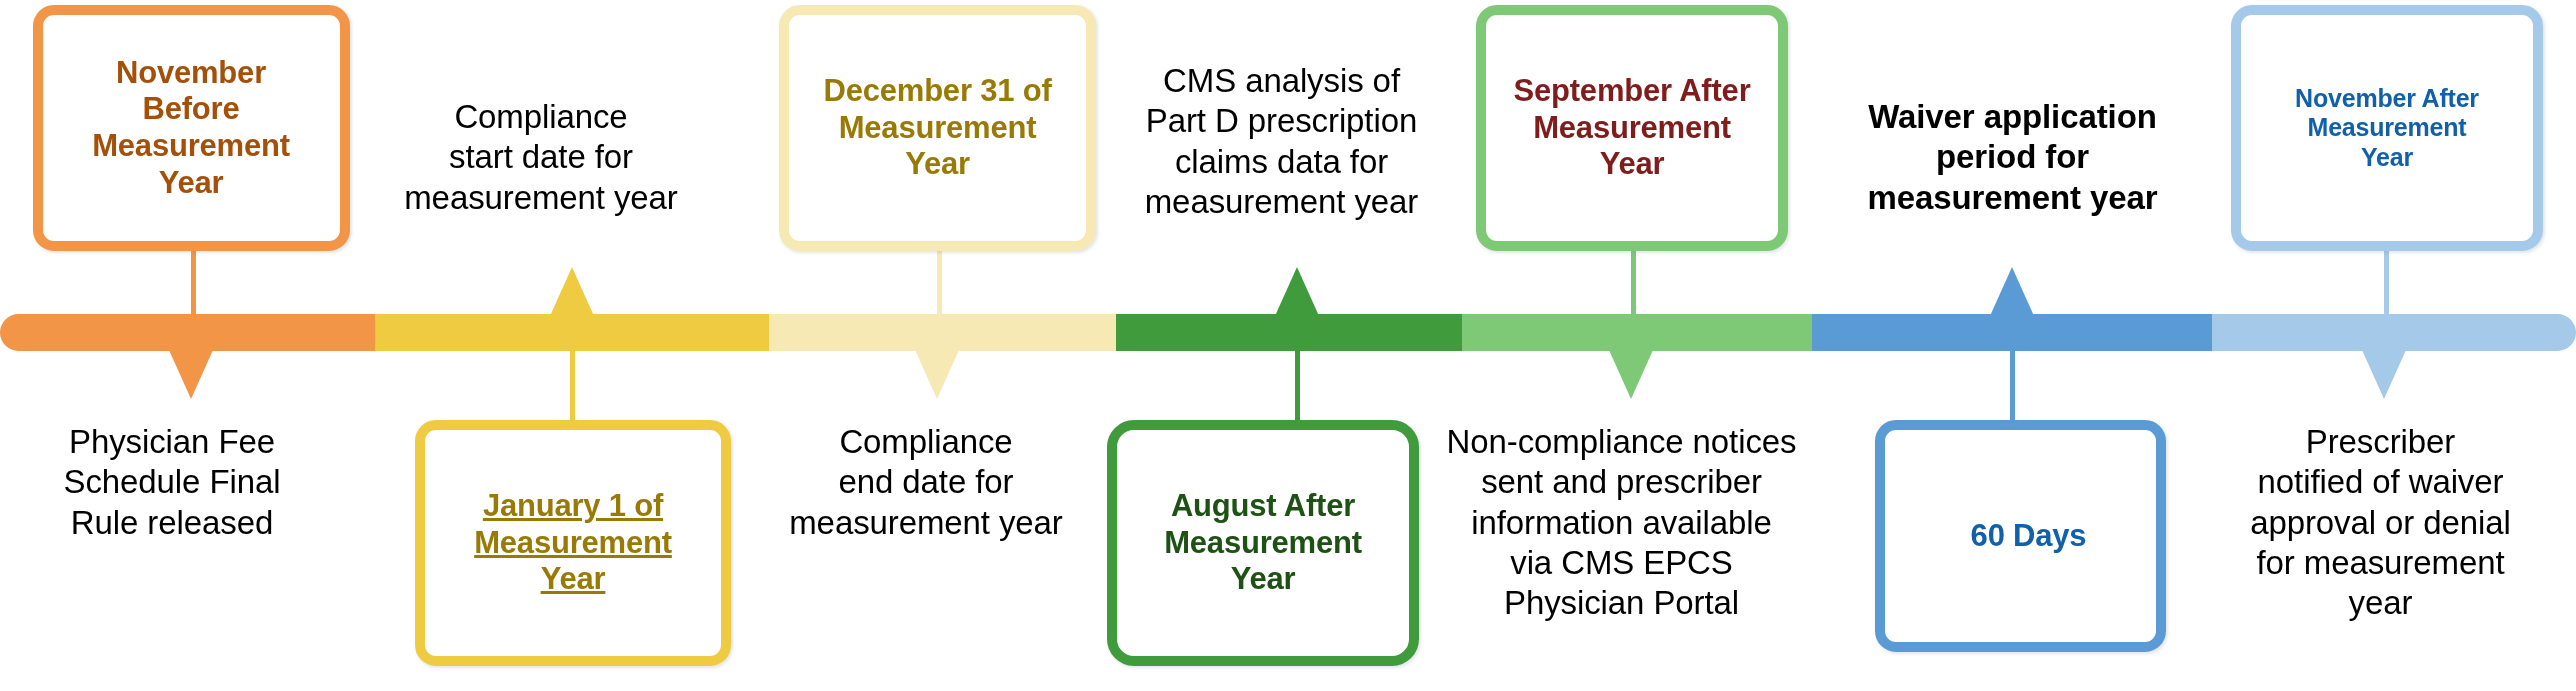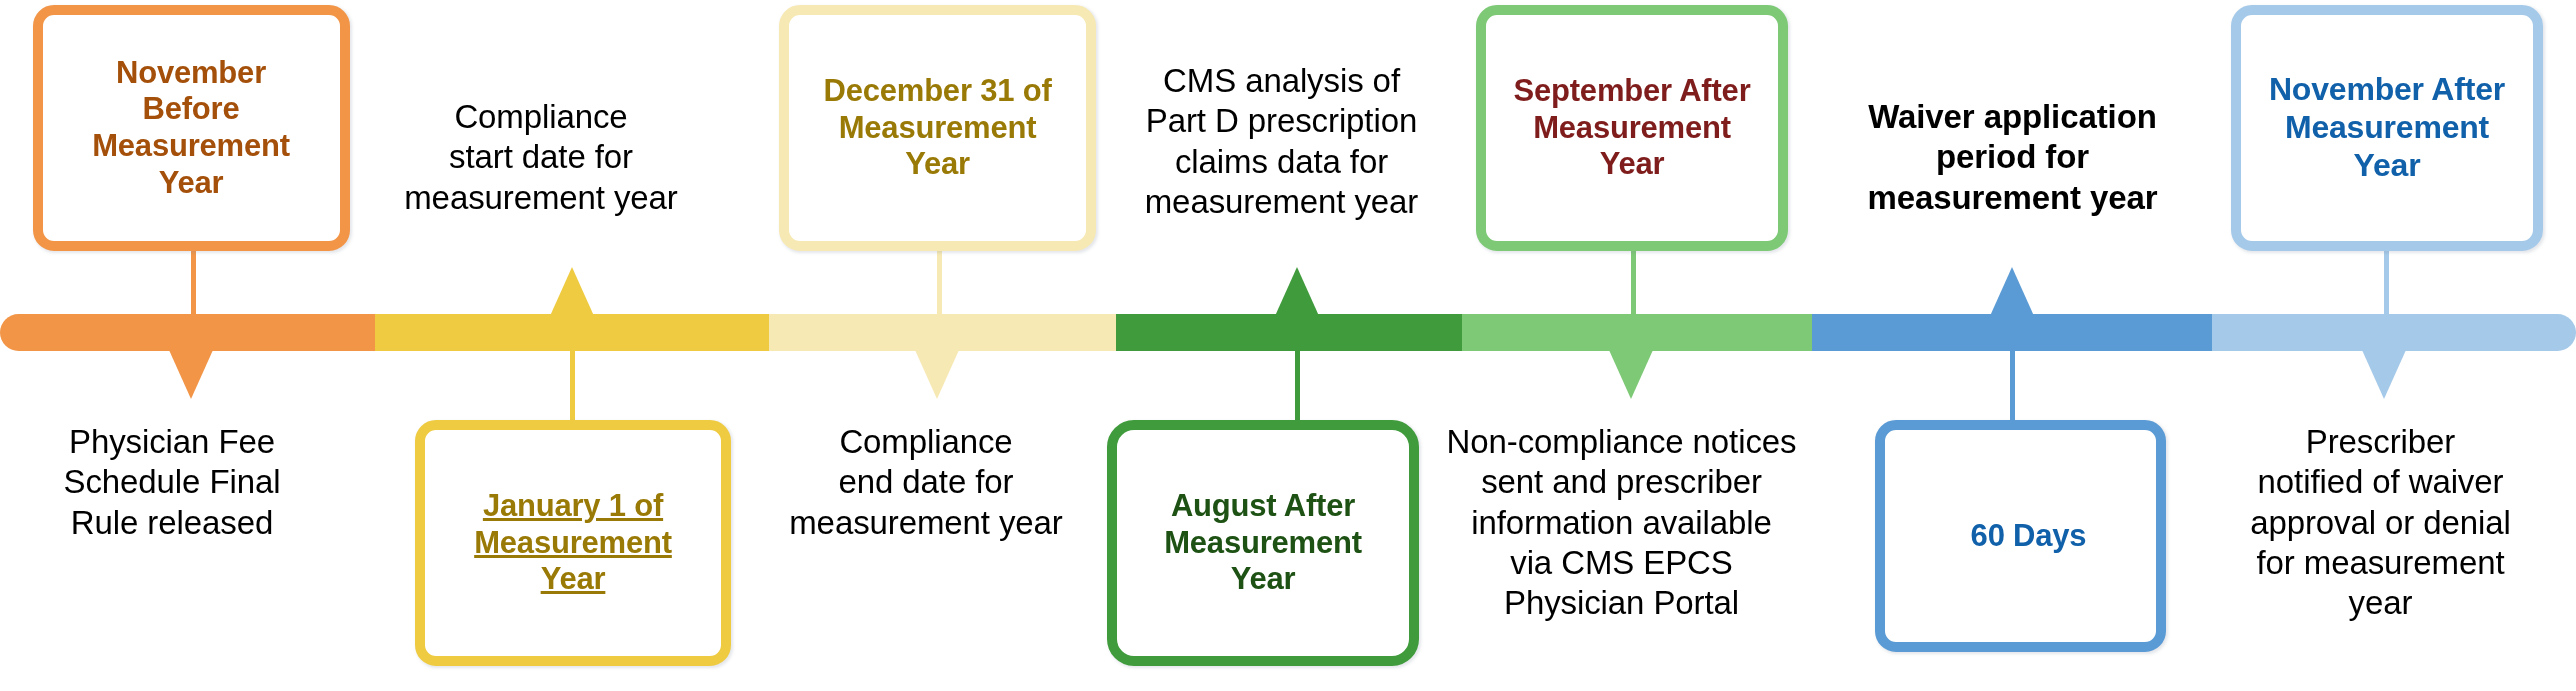--- a/index.html
+++ b/index.html
@@ -102,21 +102,21 @@
   <div class="nodebox" style="left:1476px;top:5px;width:312px;height:246px;border-width:10px;border-color:#7DC976;
               color:#7f1d1d;font-size:31px;">
     <span>
       <span>September After</span>
       <span>Measurement</span>
       <span>Year</span>
     </span>
   </div>
 
   <div class="nodebox" style="left:2231px;top:5px;width:312px;height:246px;border-width:10px;border-color:#A5C9E9;
-              color:#1060AA;font-size:32px;">
+              color:#1060AA;font-size:25px;">
     <span>
       <span>November After</span>
       <span>Measurement</span>
       <span>Year</span>
     </span>
   </div>
 
   <div class="nodebox" style="left:415px;top:420px;width:316px;height:246px;border-width:10px;border-color:#EFCB42;
               color:#9A7A06;font-size:31px;text-decoration:underline;">
     <span>

